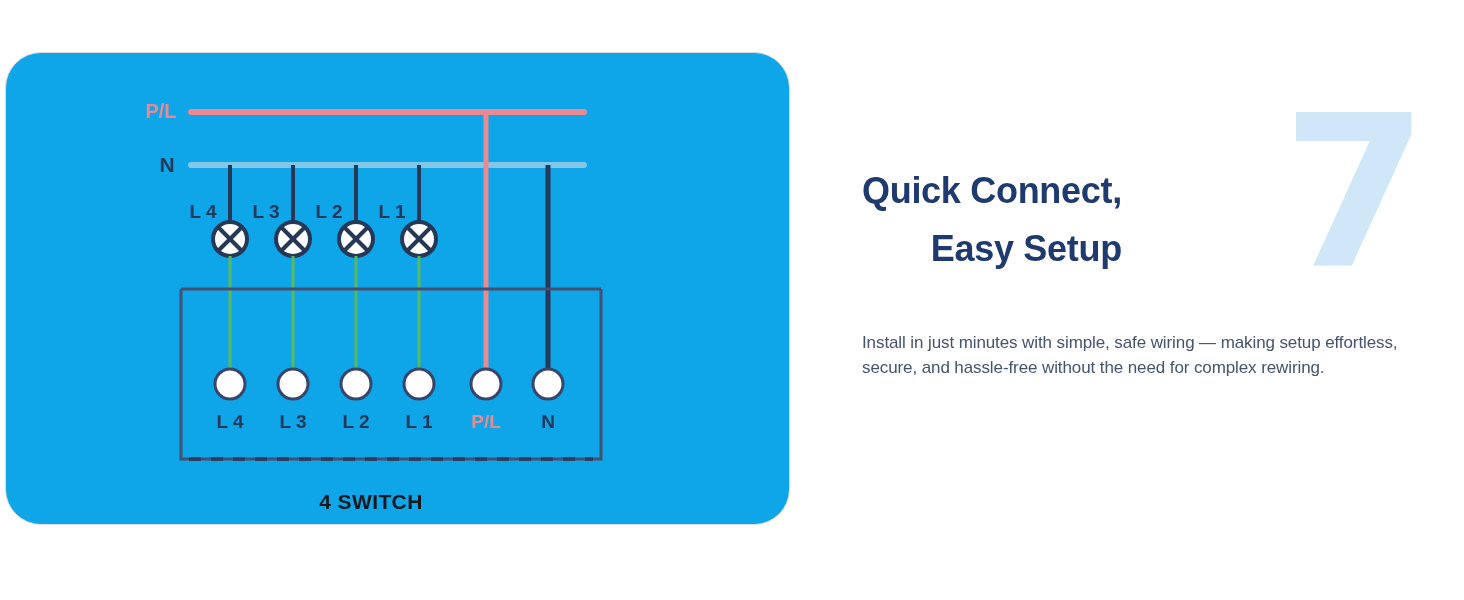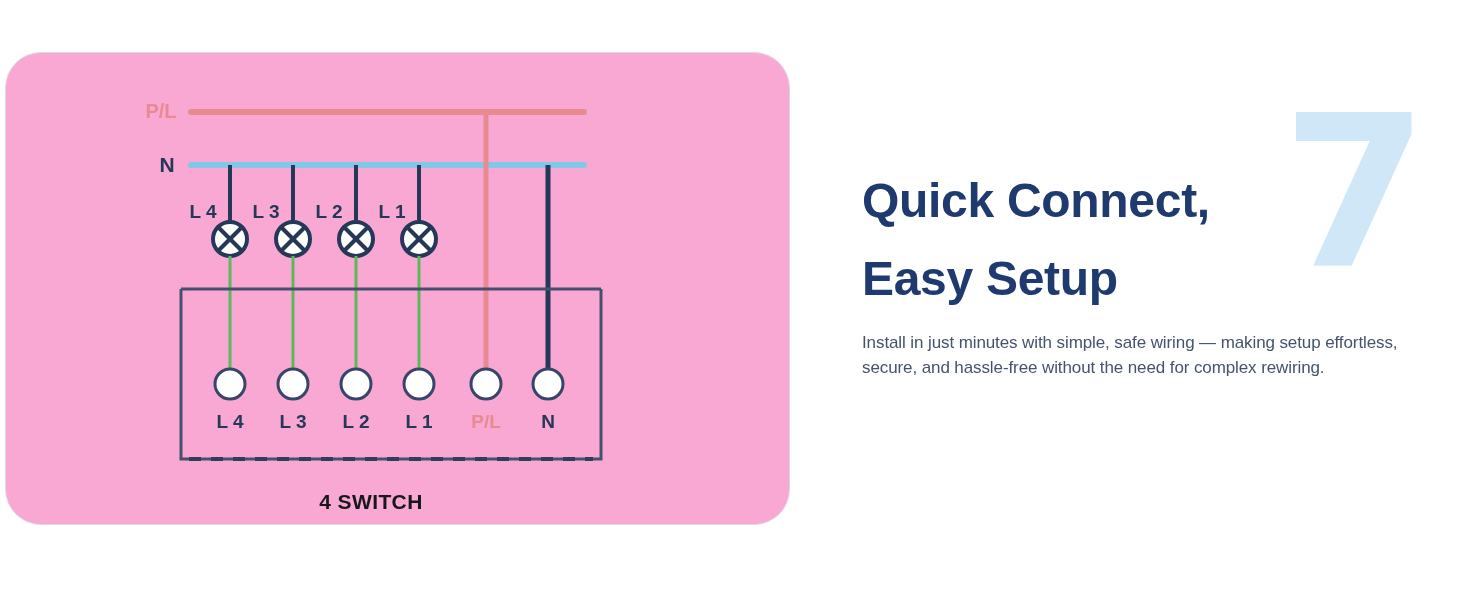--- a/index.html
+++ b/index.html
@@ -10,21 +10,21 @@
     font-family:"Liberation Sans", sans-serif;
     overflow:hidden;
     position:relative;
   }
   .stage{position:relative;width:1464px;height:600px;}
 
   
   .card{
     position:absolute;left:5px;top:52px;
     width:785px;height:473px;
-    background:#f9a8d4;
+    background:#0ea5e9;
     border:1px solid #dcdcdc;
     border-radius:36px;
     box-sizing:border-box;
   }
   .diagram{position:absolute;left:0;top:0;width:785px;height:473px;}
   .diagram svg{display:block;}
 
   
   .right{
     position:absolute;left:862px;top:0;width:600px;height:600px;
@@ -36,27 +36,28 @@
     font-weight:700;
     line-height:1;
     color:#cfe7f7;
     letter-spacing:-6px;
     user-select:none;
     z-index:0;
   }
   .headline{
     position:absolute;left:0;top:162px;
     z-index:2;
-    font-size:48px;
+    font-size:36px;
     font-weight:700;
     line-height:1.62;
     color:#1e3a6e;
     letter-spacing:-0.3px;
     white-space:pre-line;
     margin:0;
+    text-align:right;
   }
   .body-copy{
     position:absolute;left:0;top:330px;
     z-index:2;
     width:590px;
     font-size:17px;
     font-weight:400;
     line-height:1.48;
     color:#45546c;
     margin:0;

